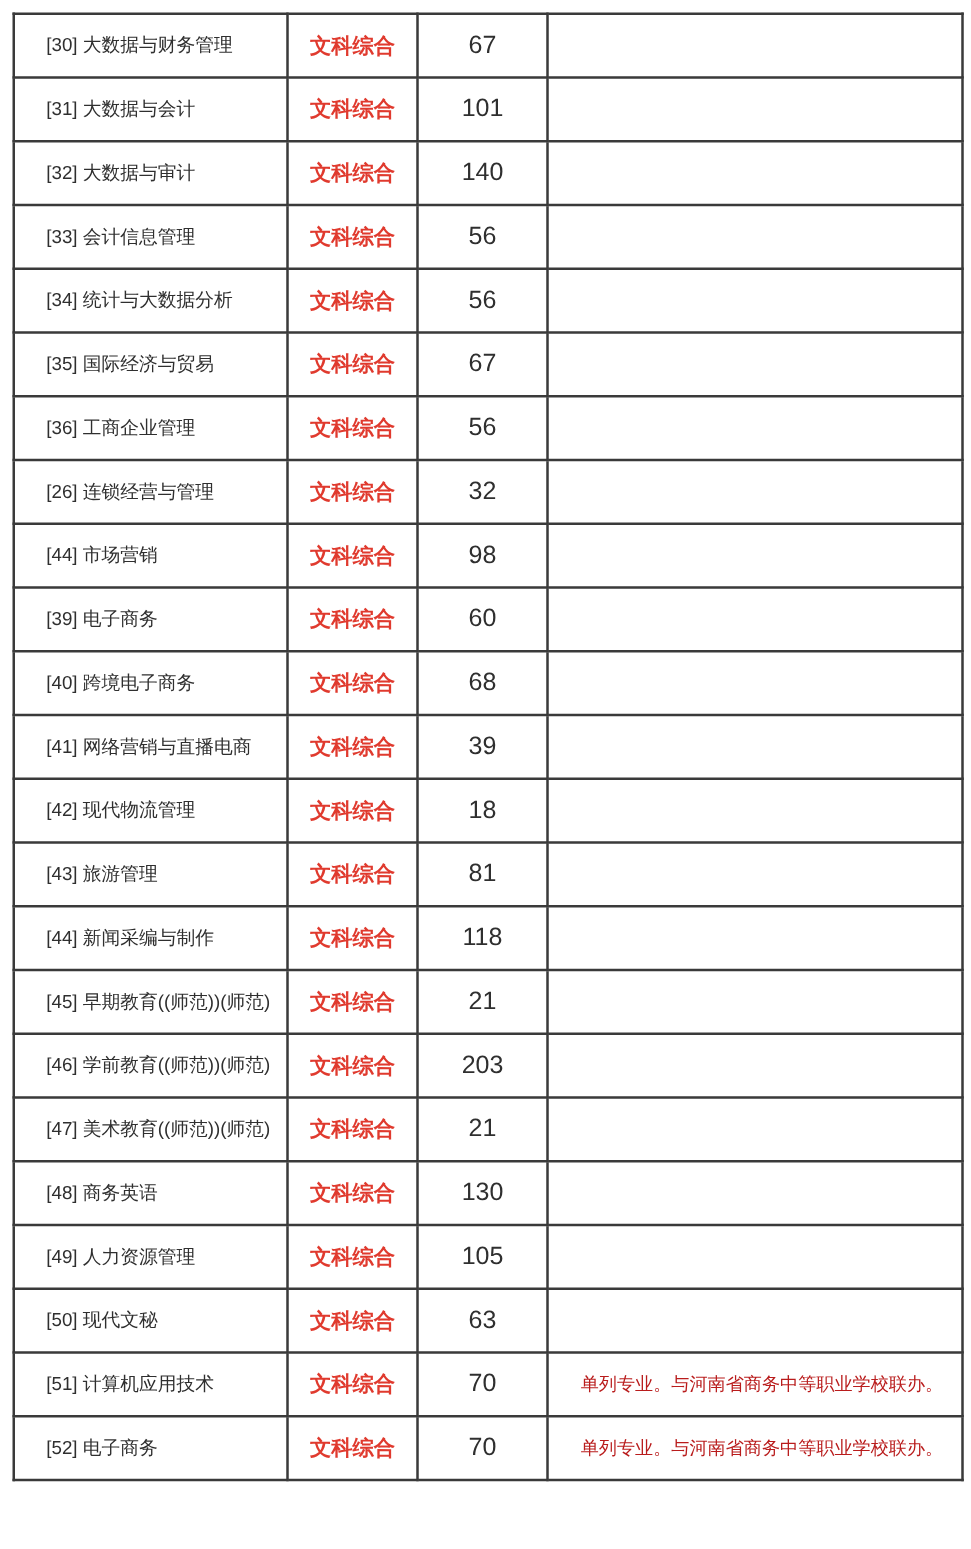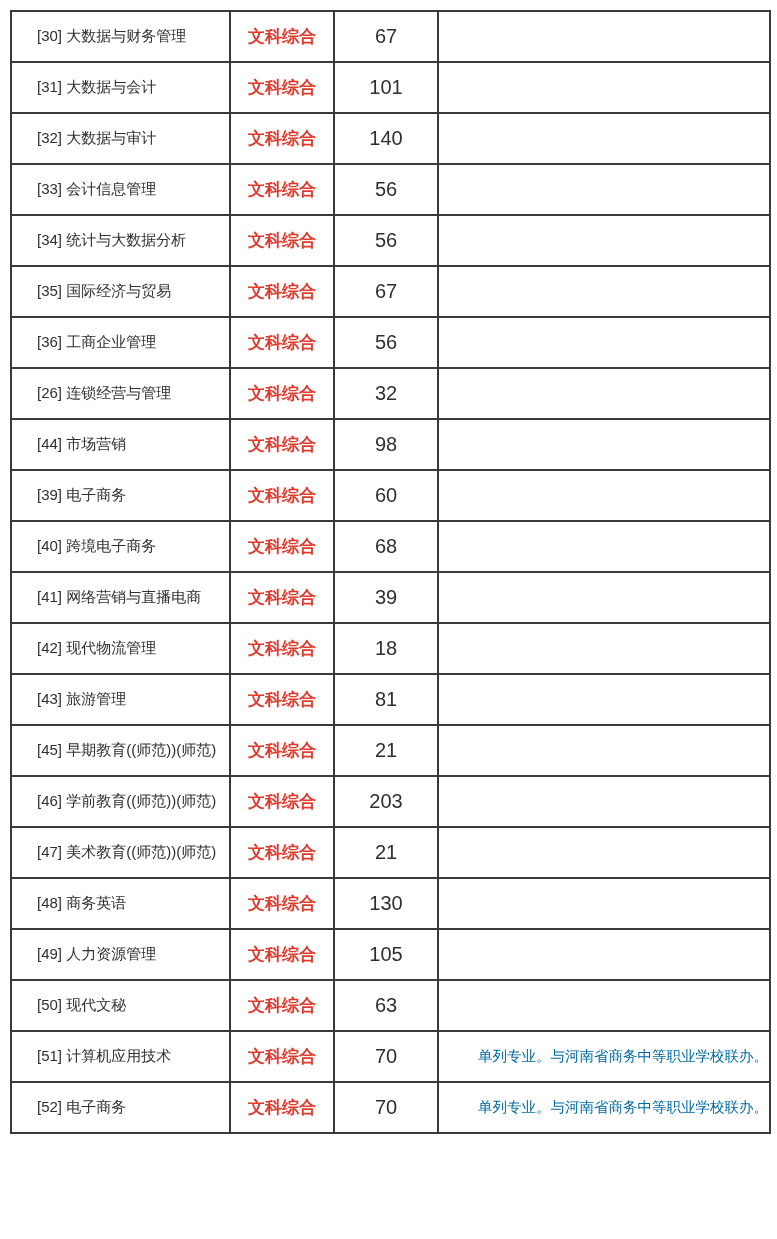--- a/index.html
+++ b/index.html
@@ -35,24 +35,24 @@
     font-size: 17px;
     font-weight: 700;
     color: #e03a2e;
   }
   td.c-count {
     text-align: center;
     font-size: 20px;
     color: #2f2f2f;
   }
   td.c-remark {
-    text-align: right;
+    text-align: center;
     padding-left: 12px;
     font-size: 14.5px;
-    color: #0369a1;
+    color: #b91c1c;
   }
 </style>
 </head>
 <body>
 
 <table class="doc-table">
   <colgroup>
     <col style="width:219px">
     <col style="width:104px">
     <col style="width:104px">
@@ -150,20 +150,26 @@
     <td class="c-remark"></td>
   </tr>
 
   <tr>
     <td class="c-major">[43] 旅游管理</td>
     <td class="c-subject">文科综合</td>
     <td class="c-count">81</td>
     <td class="c-remark"></td>
   </tr>
 
+  <tr>
+    <td class="c-major">[44] 新闻采编与制作</td>
+    <td class="c-subject">文科综合</td>
+    <td class="c-count">118</td>
+    <td class="c-remark"></td>
+  </tr>
 
   <tr>
     <td class="c-major">[45] 早期教育((师范))(师范)</td>
     <td class="c-subject">文科综合</td>
     <td class="c-count">21</td>
     <td class="c-remark"></td>
   </tr>
 
   <tr>
     <td class="c-major">[46] 学前教育((师范))(师范)</td>

